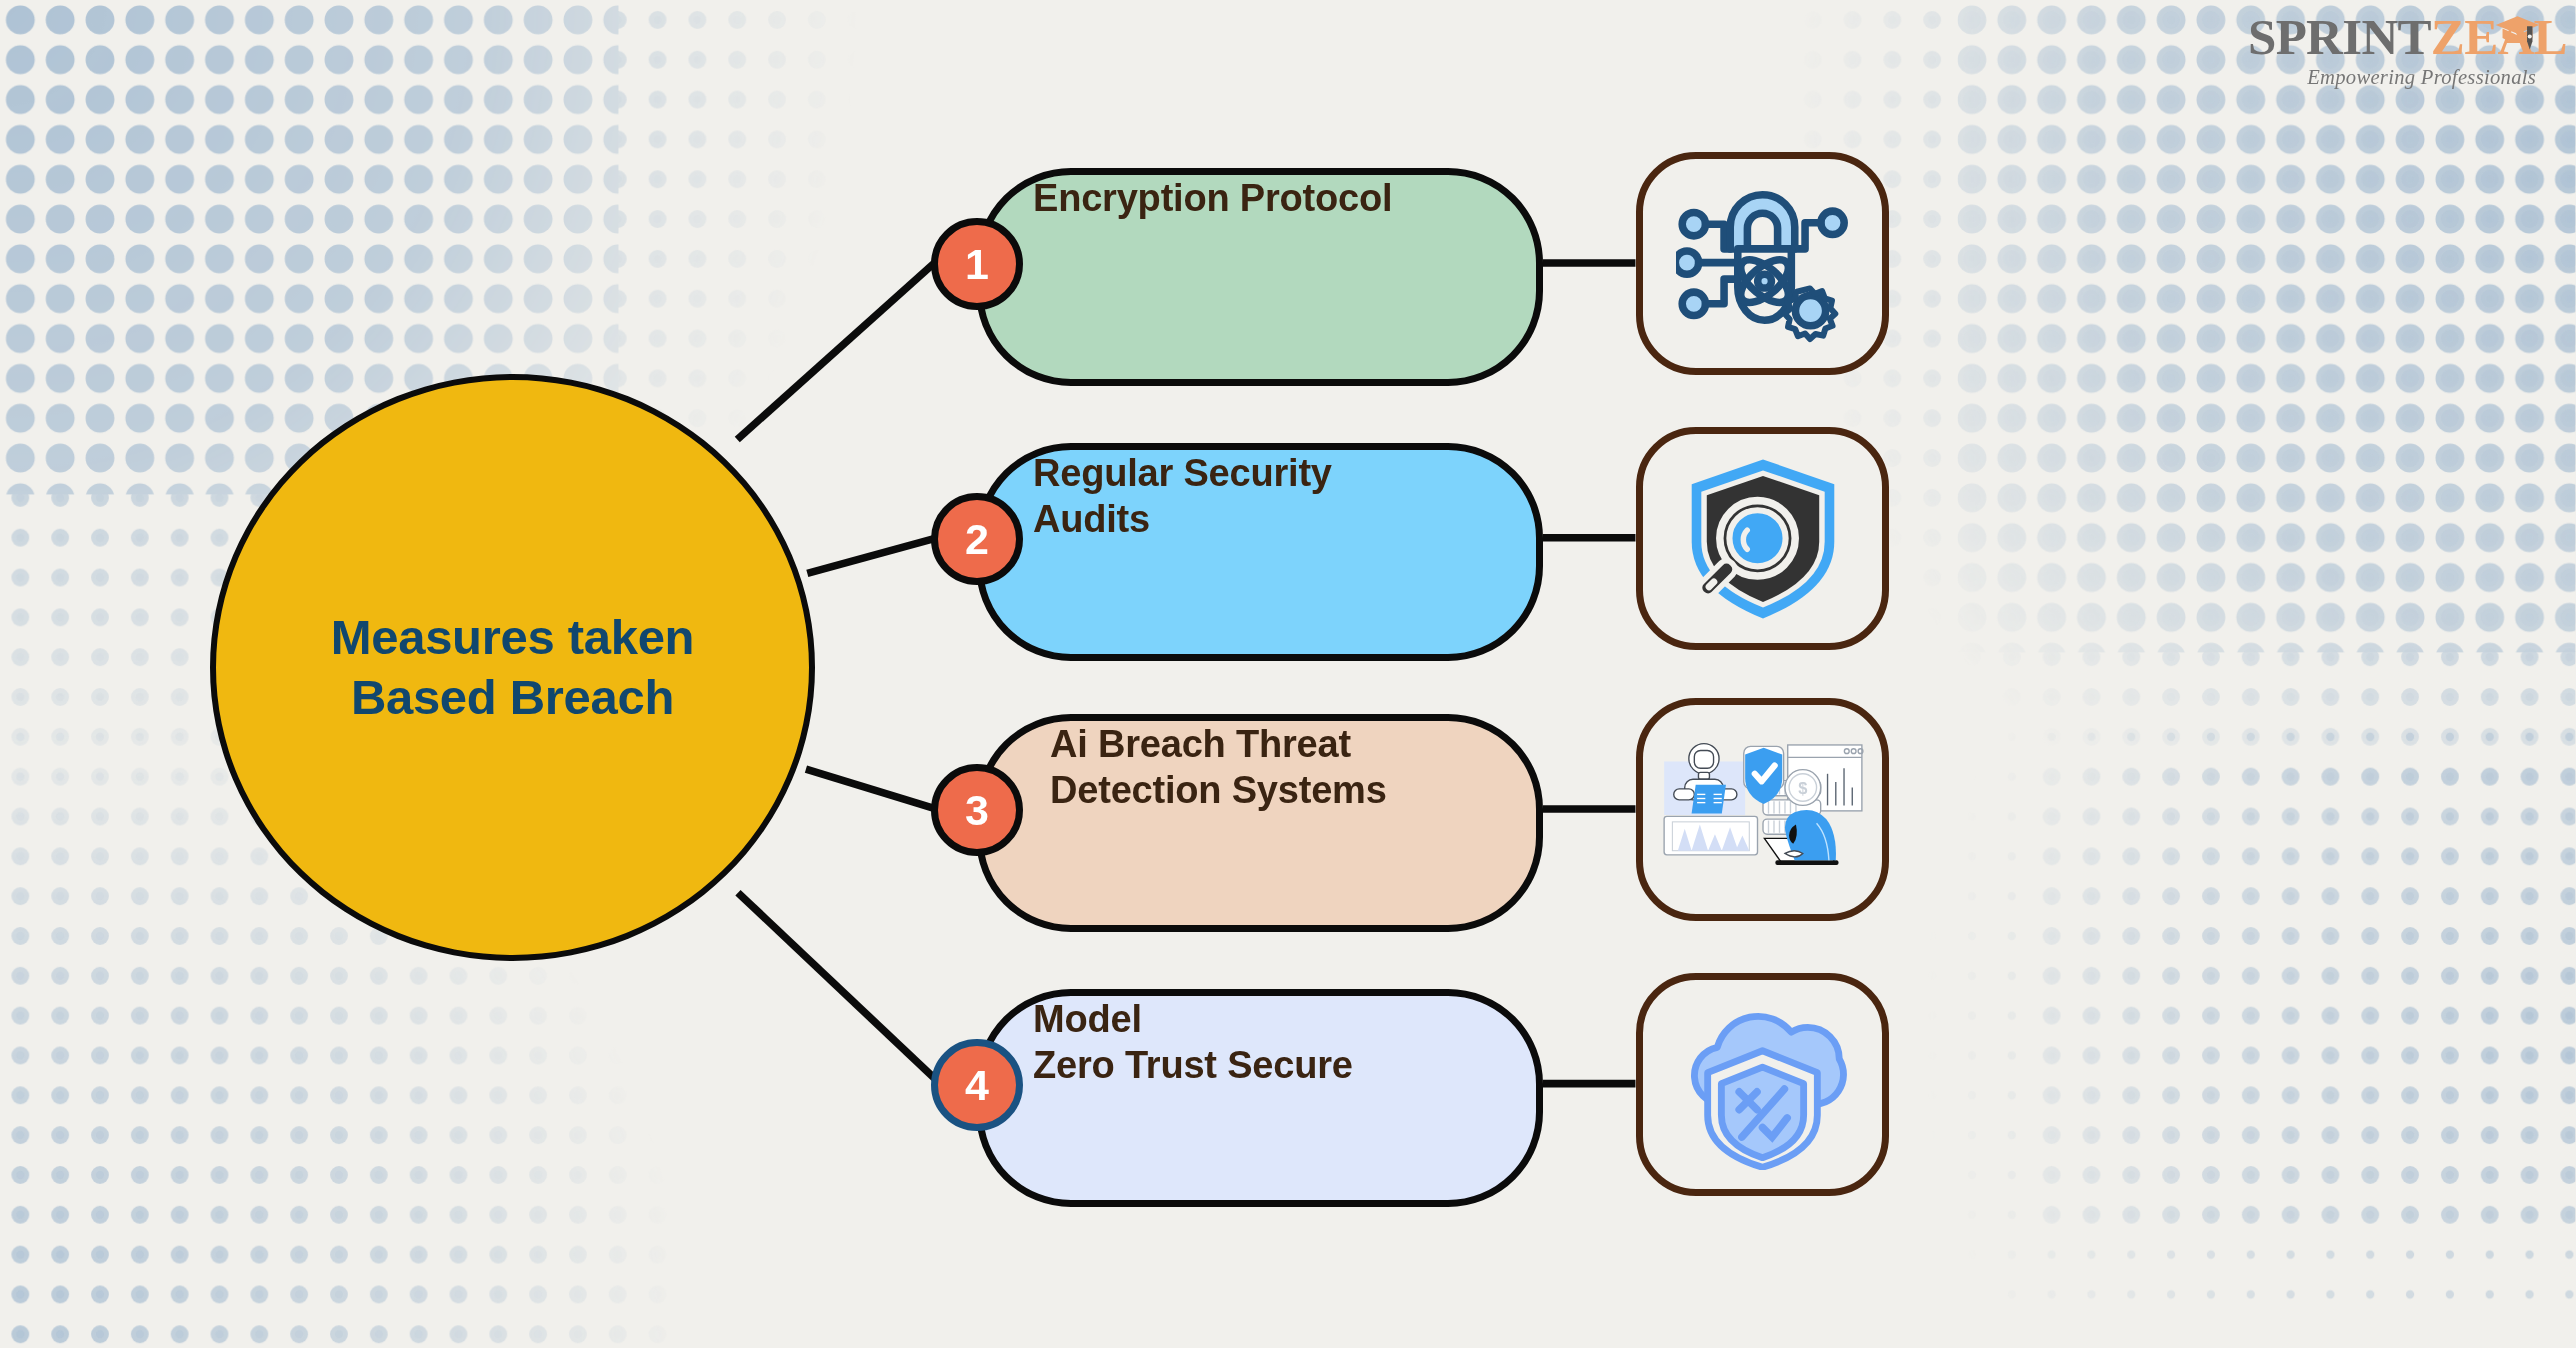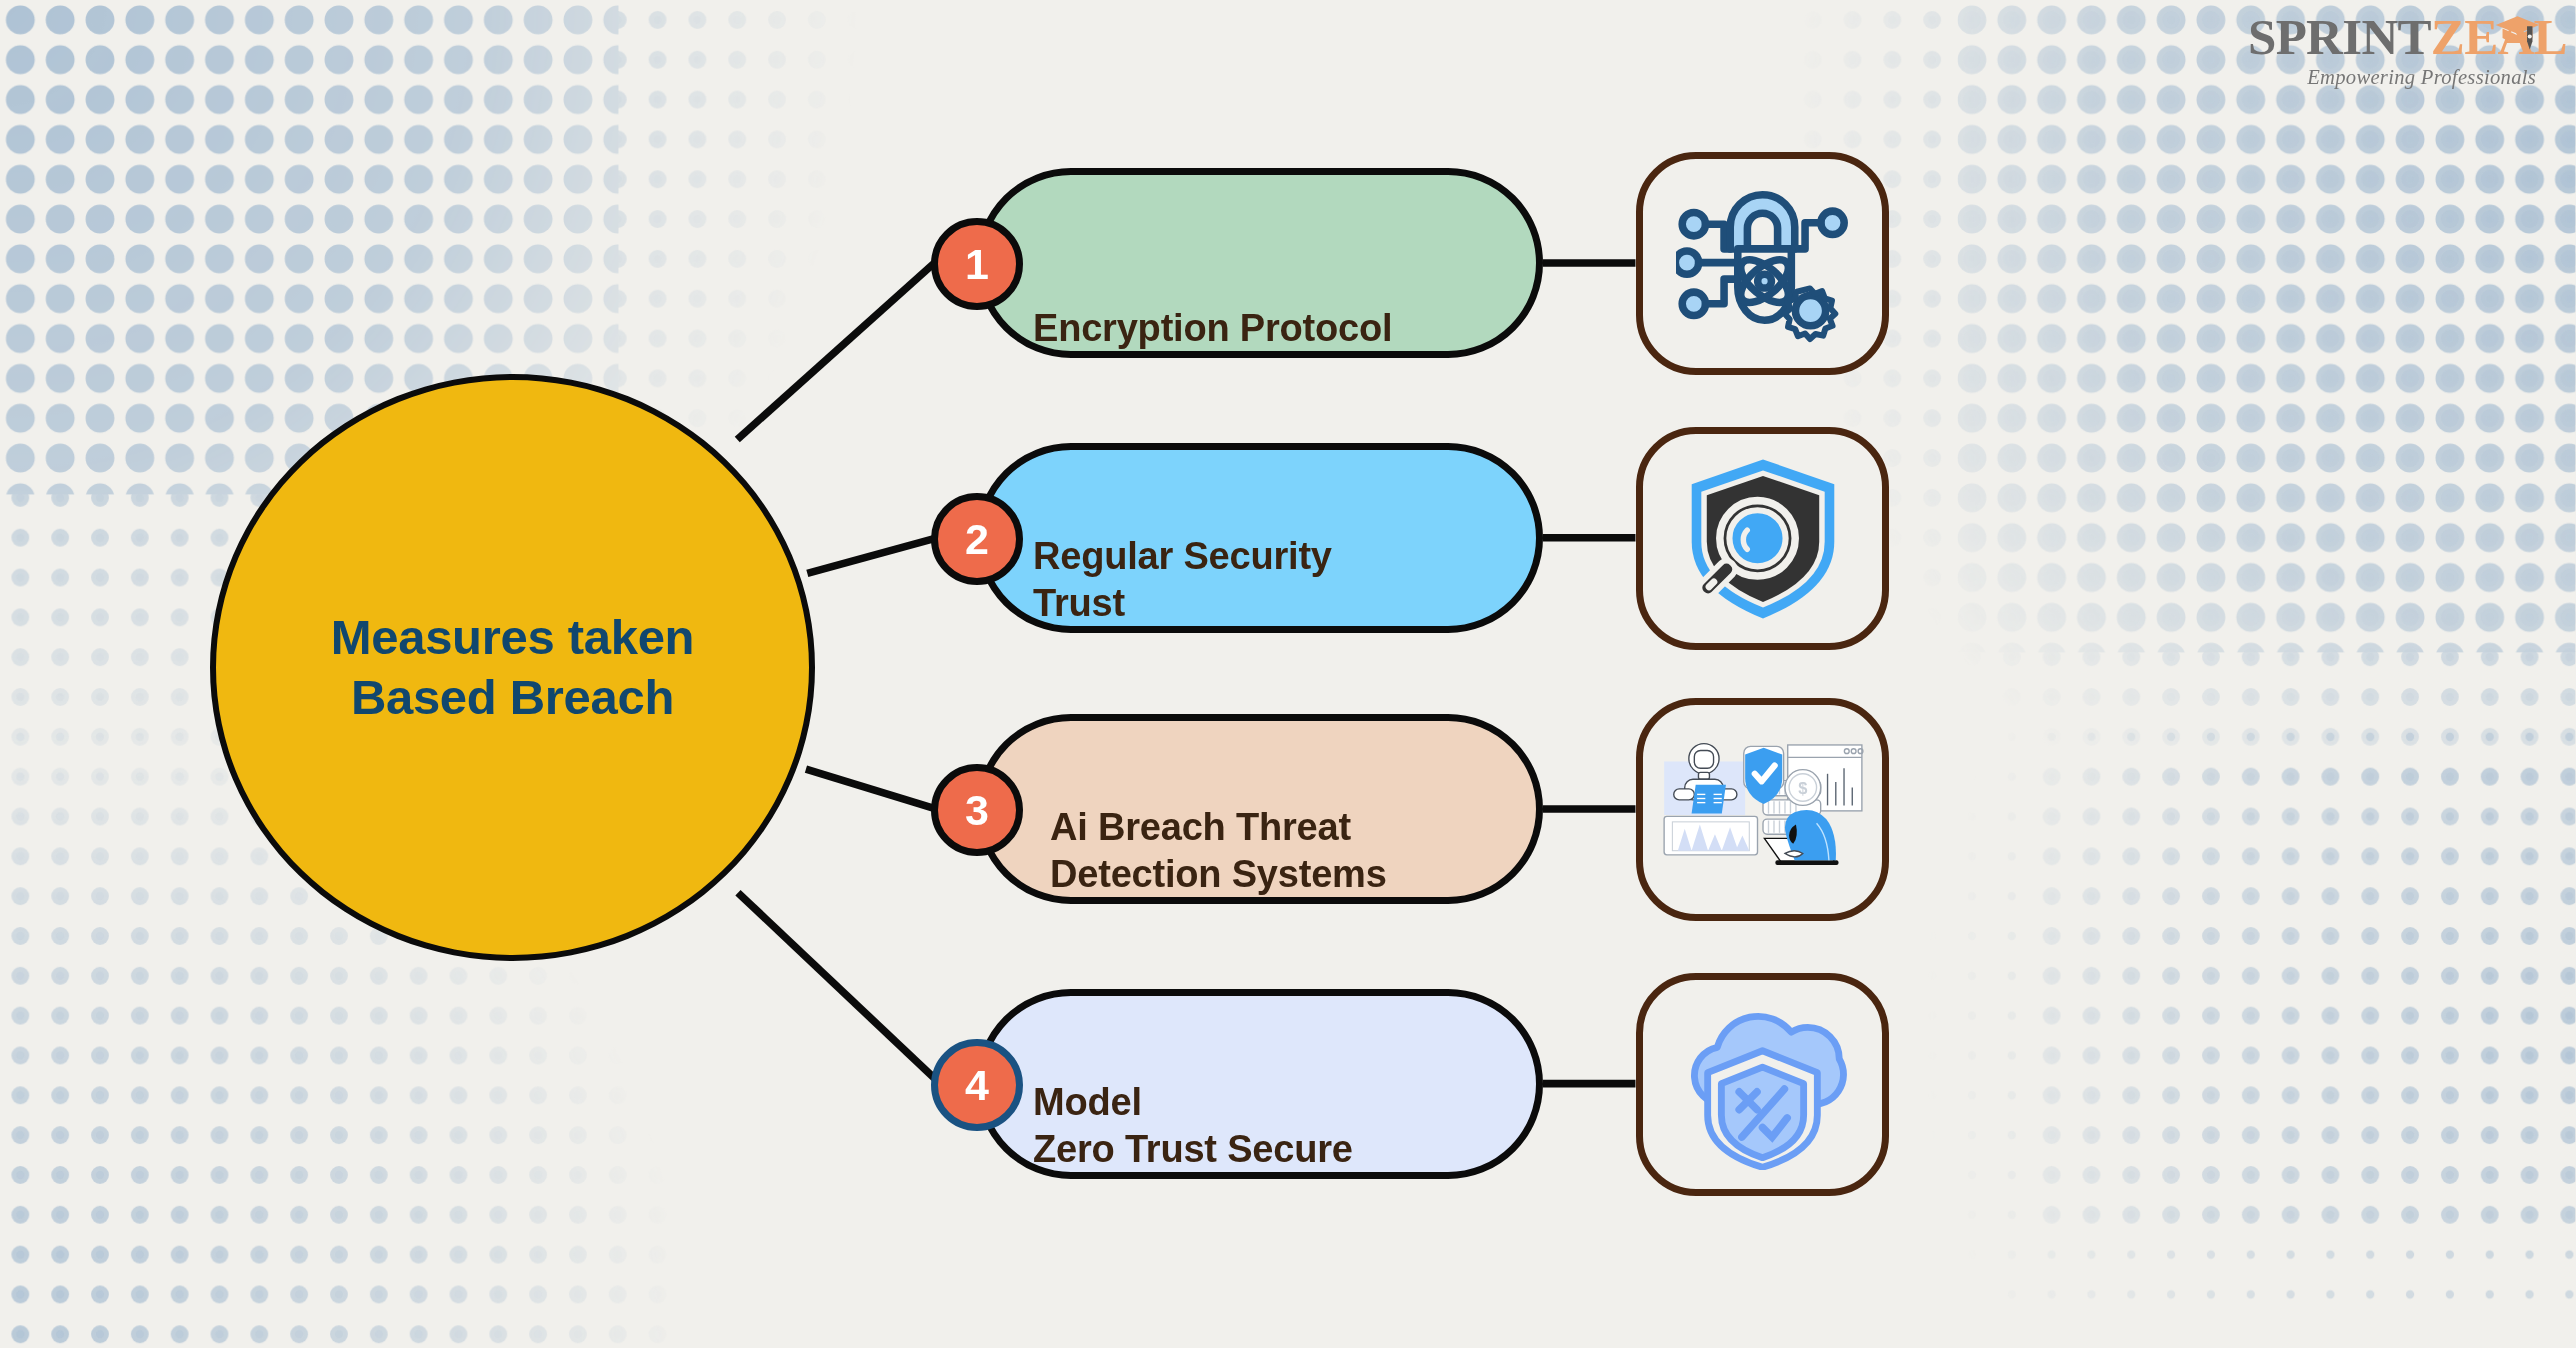--- a/index.html
+++ b/index.html
@@ -91,25 +91,25 @@
   
   #connectors { position: absolute; left: 0; top: 0; z-index: 2; }
 
   
   .row { position: absolute; z-index: 4; }
 
   .pill {
     position: absolute;
     left: 976px;
     width: 567px;
-    height: 190px;
+    height: 218px;
     border: 7.6px solid #0B0B0B;
     border-radius: 95px;
     display: flex;
-    align-items: flex-end;
+    align-items: flex-start;
     z-index: 4;
   }
   .pill-label {
     padding-left: 50px;
     padding-right: 19px;
     color: #3A2412;
     font-size: 38px;
     font-weight: 700;
     line-height: 1.22;
     letter-spacing: -0.2px;
@@ -294,21 +294,21 @@
           <path d="M196 150 l9 10 13 -5 5 13 13 4 -3 14 9 10 -10 9 5 13 -13 5 -4 13 -14 -3 -10 9 -9 -10 -13 5 -5 -13 -13 -4 3 -14 -9 -10 10 -9 -5 -13 13 -5 4 -13 z" fill="none" transform="scale(0.80) translate(48 42)"></path>
         </g>
       </svg>
     </div>
   </div>
 
   <div class="row">
     <div class="pill" style="top:443px; background:#7dd3fc;">
       <div class="pill-label">
         <div>Regular Security</div>
-        <div>Trust</div>
+        <div>Audits</div>
       </div>
     </div>
     <div class="badge" style="left:931px; top:493px;">
       <span>2</span>
     </div>
     <div class="icon-card" style="top:427px;">
       <svg width="170" height="170" viewBox="0 0 248 248" aria-hidden="true">
 
         <path d="M124 8 L20 44 V128 q0 70 104 112 q104 -42 104 -112 V44 Z" fill="#41A8F5"></path>
 

